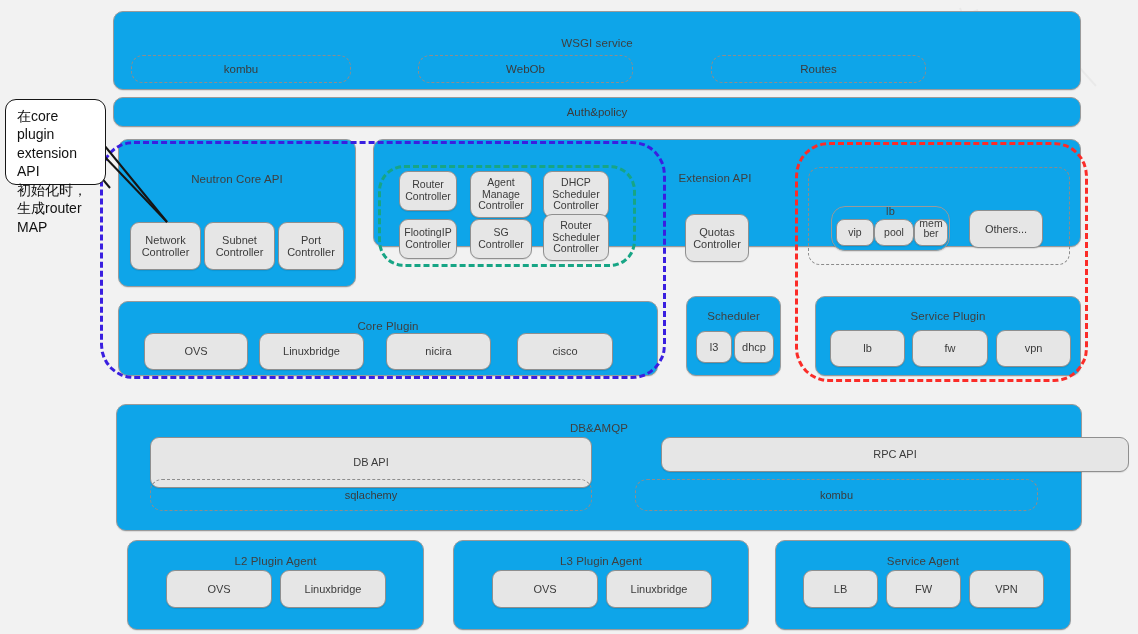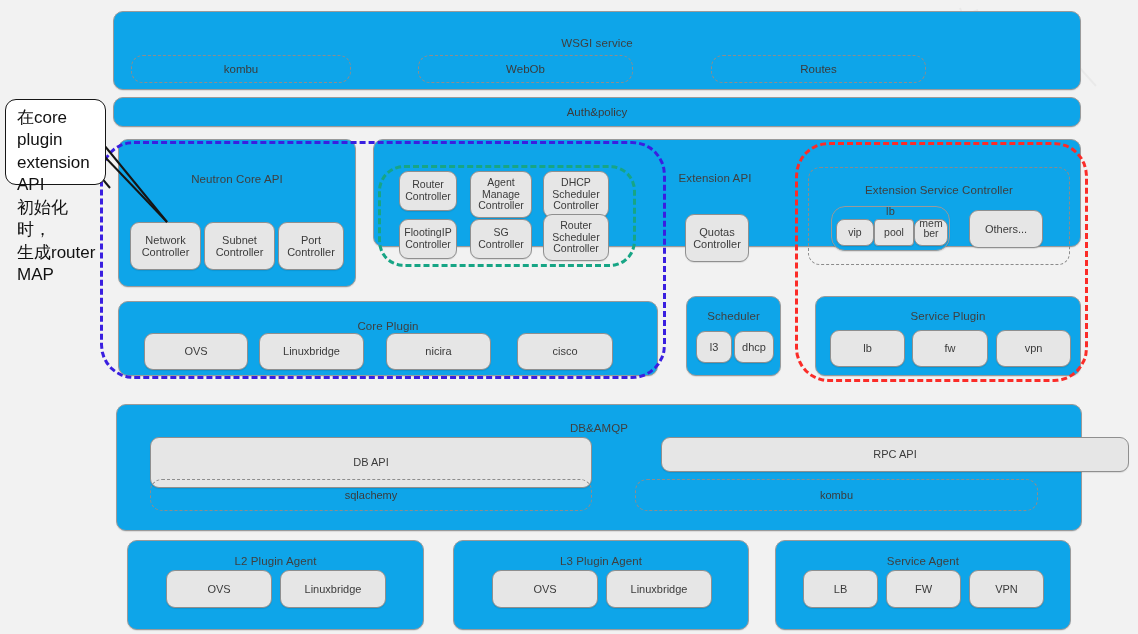--- a/index.html
+++ b/index.html
@@ -45,21 +45,21 @@
   .region{position:absolute;box-sizing:border-box;background:transparent;pointer-events:none;}
   .region.blue{border:3px dashed #3a1fe0;border-radius:34px;}
   .region.teal{border:3px dashed #17a585;border-radius:26px;}
   .region.red{border:3px dashed #fb2c28;border-radius:34px;}
 
   
   #note{
     position:absolute;box-sizing:border-box;background:#ffffff;
     border:1.6px solid #161616;border-radius:11px;
     padding:7px 9px 6px 11px;
-    font-size:17px;line-height:1.32;color:#111;
+    font-size:14px;line-height:1.32;color:#111;
     white-space:pre-line;z-index:6;
   }
   #noteArrow{position:absolute;left:0;top:0;z-index:5;pointer-events:none;}
   #wm{
     position:absolute;right:10px;top:4px;width:190px;height:120px;
     opacity:.05;pointer-events:none;z-index:0;
   }
 </style>
 </head>
 <body>
@@ -134,28 +134,27 @@
 Controller</div>
     </div>
 
     <div class="ttl" style="left:276px;width:130px;top:32px;">Extension API</div>
     <div class="bx inner" style="left:311px;top:74px;width:64px;height:48px;">
       <div class="ctr sm">Quotas
 Controller</div>
     </div>
 
     <div class="bx dotgrey" style="left:434px;top:27px;width:262px;height:98px;">
-      <div class="ttl" style="top:16px;">Extension Service Controller</div>
 
       <div class="bx" style="left:22px;top:38px;width:119px;height:45px;border-radius:14px;">
         <div class="ttl" style="top:-2px;font-size:11px;">lb</div>
         <div class="bx inner" style="left:4px;top:12px;width:38px;height:27px;border-radius:8px;">
           <div class="ctr xs">vip</div>
         </div>
-        <div class="bx inner" style="left:42px;top:12px;width:40px;height:27px;border-radius:4px;">
+        <div class="bx inner" style="left:42px;top:12px;width:40px;height:27px;border-radius:10px;">
           <div class="ctr xs">pool</div>
         </div>
         <div class="bx inner" style="left:82px;top:12px;width:34px;height:27px;border-radius:8px;overflow:visible;">
           <div class="ctr xs" style="overflow:visible;word-break:break-all;line-height:1.0;margin-top:-9px;">member</div>
         </div>
       </div>
       <div class="bx inner" style="left:160px;top:42px;width:74px;height:38px;">
         <div class="ctr sm">Others...</div>
       </div>
     </div>

